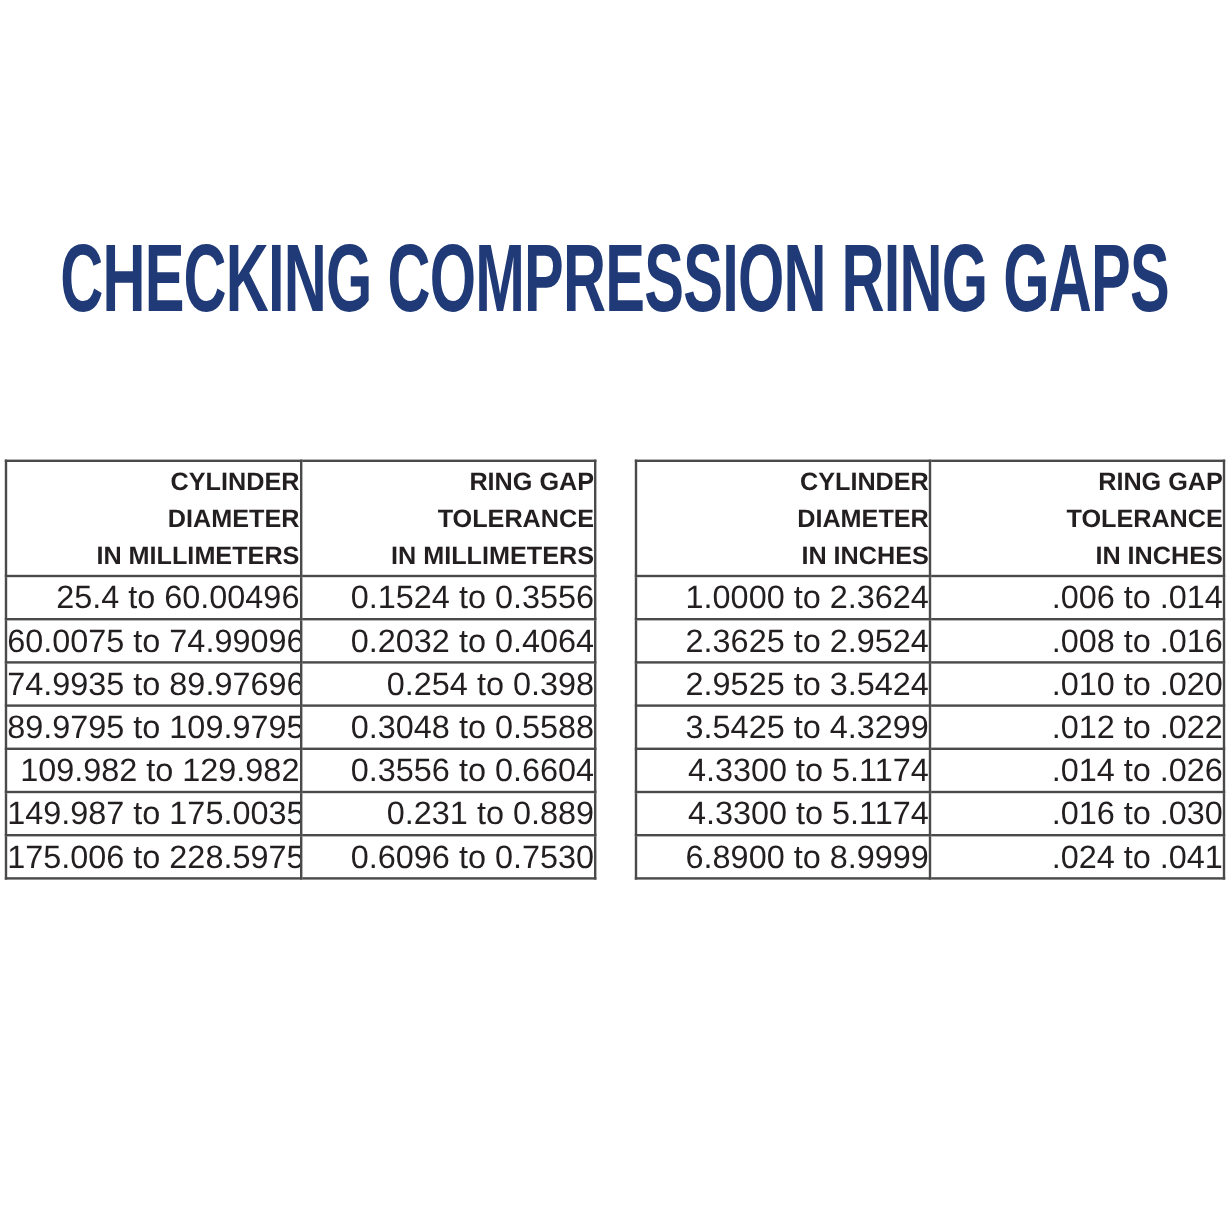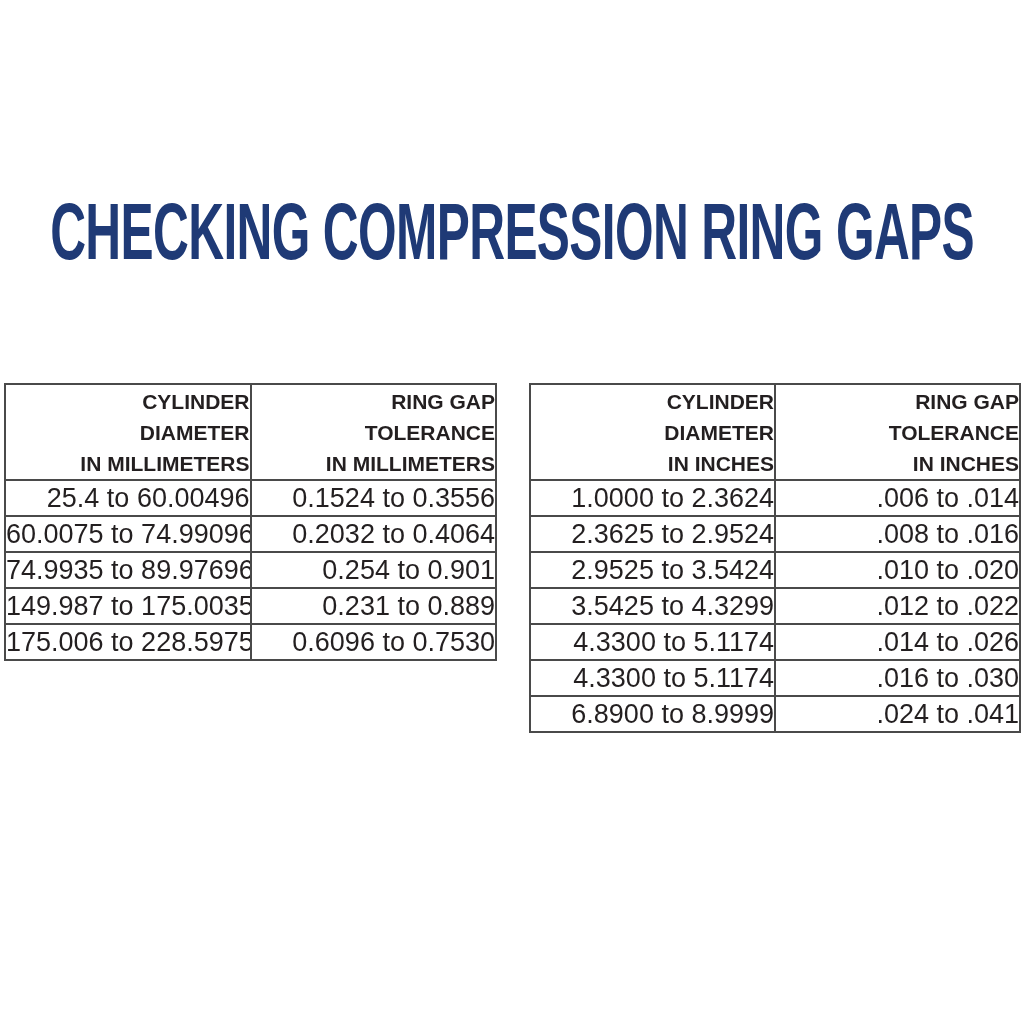--- a/index.html
+++ b/index.html
@@ -116,21 +116,29 @@
       <tr>
         <td>25.4 to 60.00496</td>
         <td>0.1524 to 0.3556</td>
       </tr>
       <tr>
         <td>60.0075 to 74.99096</td>
         <td>0.2032 to 0.4064</td>
       </tr>
       <tr>
         <td>74.9935 to 89.97696</td>
-        <td>0.254 to 0.901</td>
+        <td>0.254 to 0.398</td>
+      </tr>
+      <tr>
+        <td>89.9795 to 109.9795</td>
+        <td>0.3048 to 0.5588</td>
+      </tr>
+      <tr>
+        <td>109.982 to 129.982</td>
+        <td>0.3556 to 0.6604</td>
       </tr>
       <tr>
         <td>149.987 to 175.0035</td>
         <td>0.231 to 0.889</td>
       </tr>
       <tr>
         <td>175.006 to 228.5975</td>
         <td>0.6096 to 0.7530</td>
       </tr>
     </tbody>

